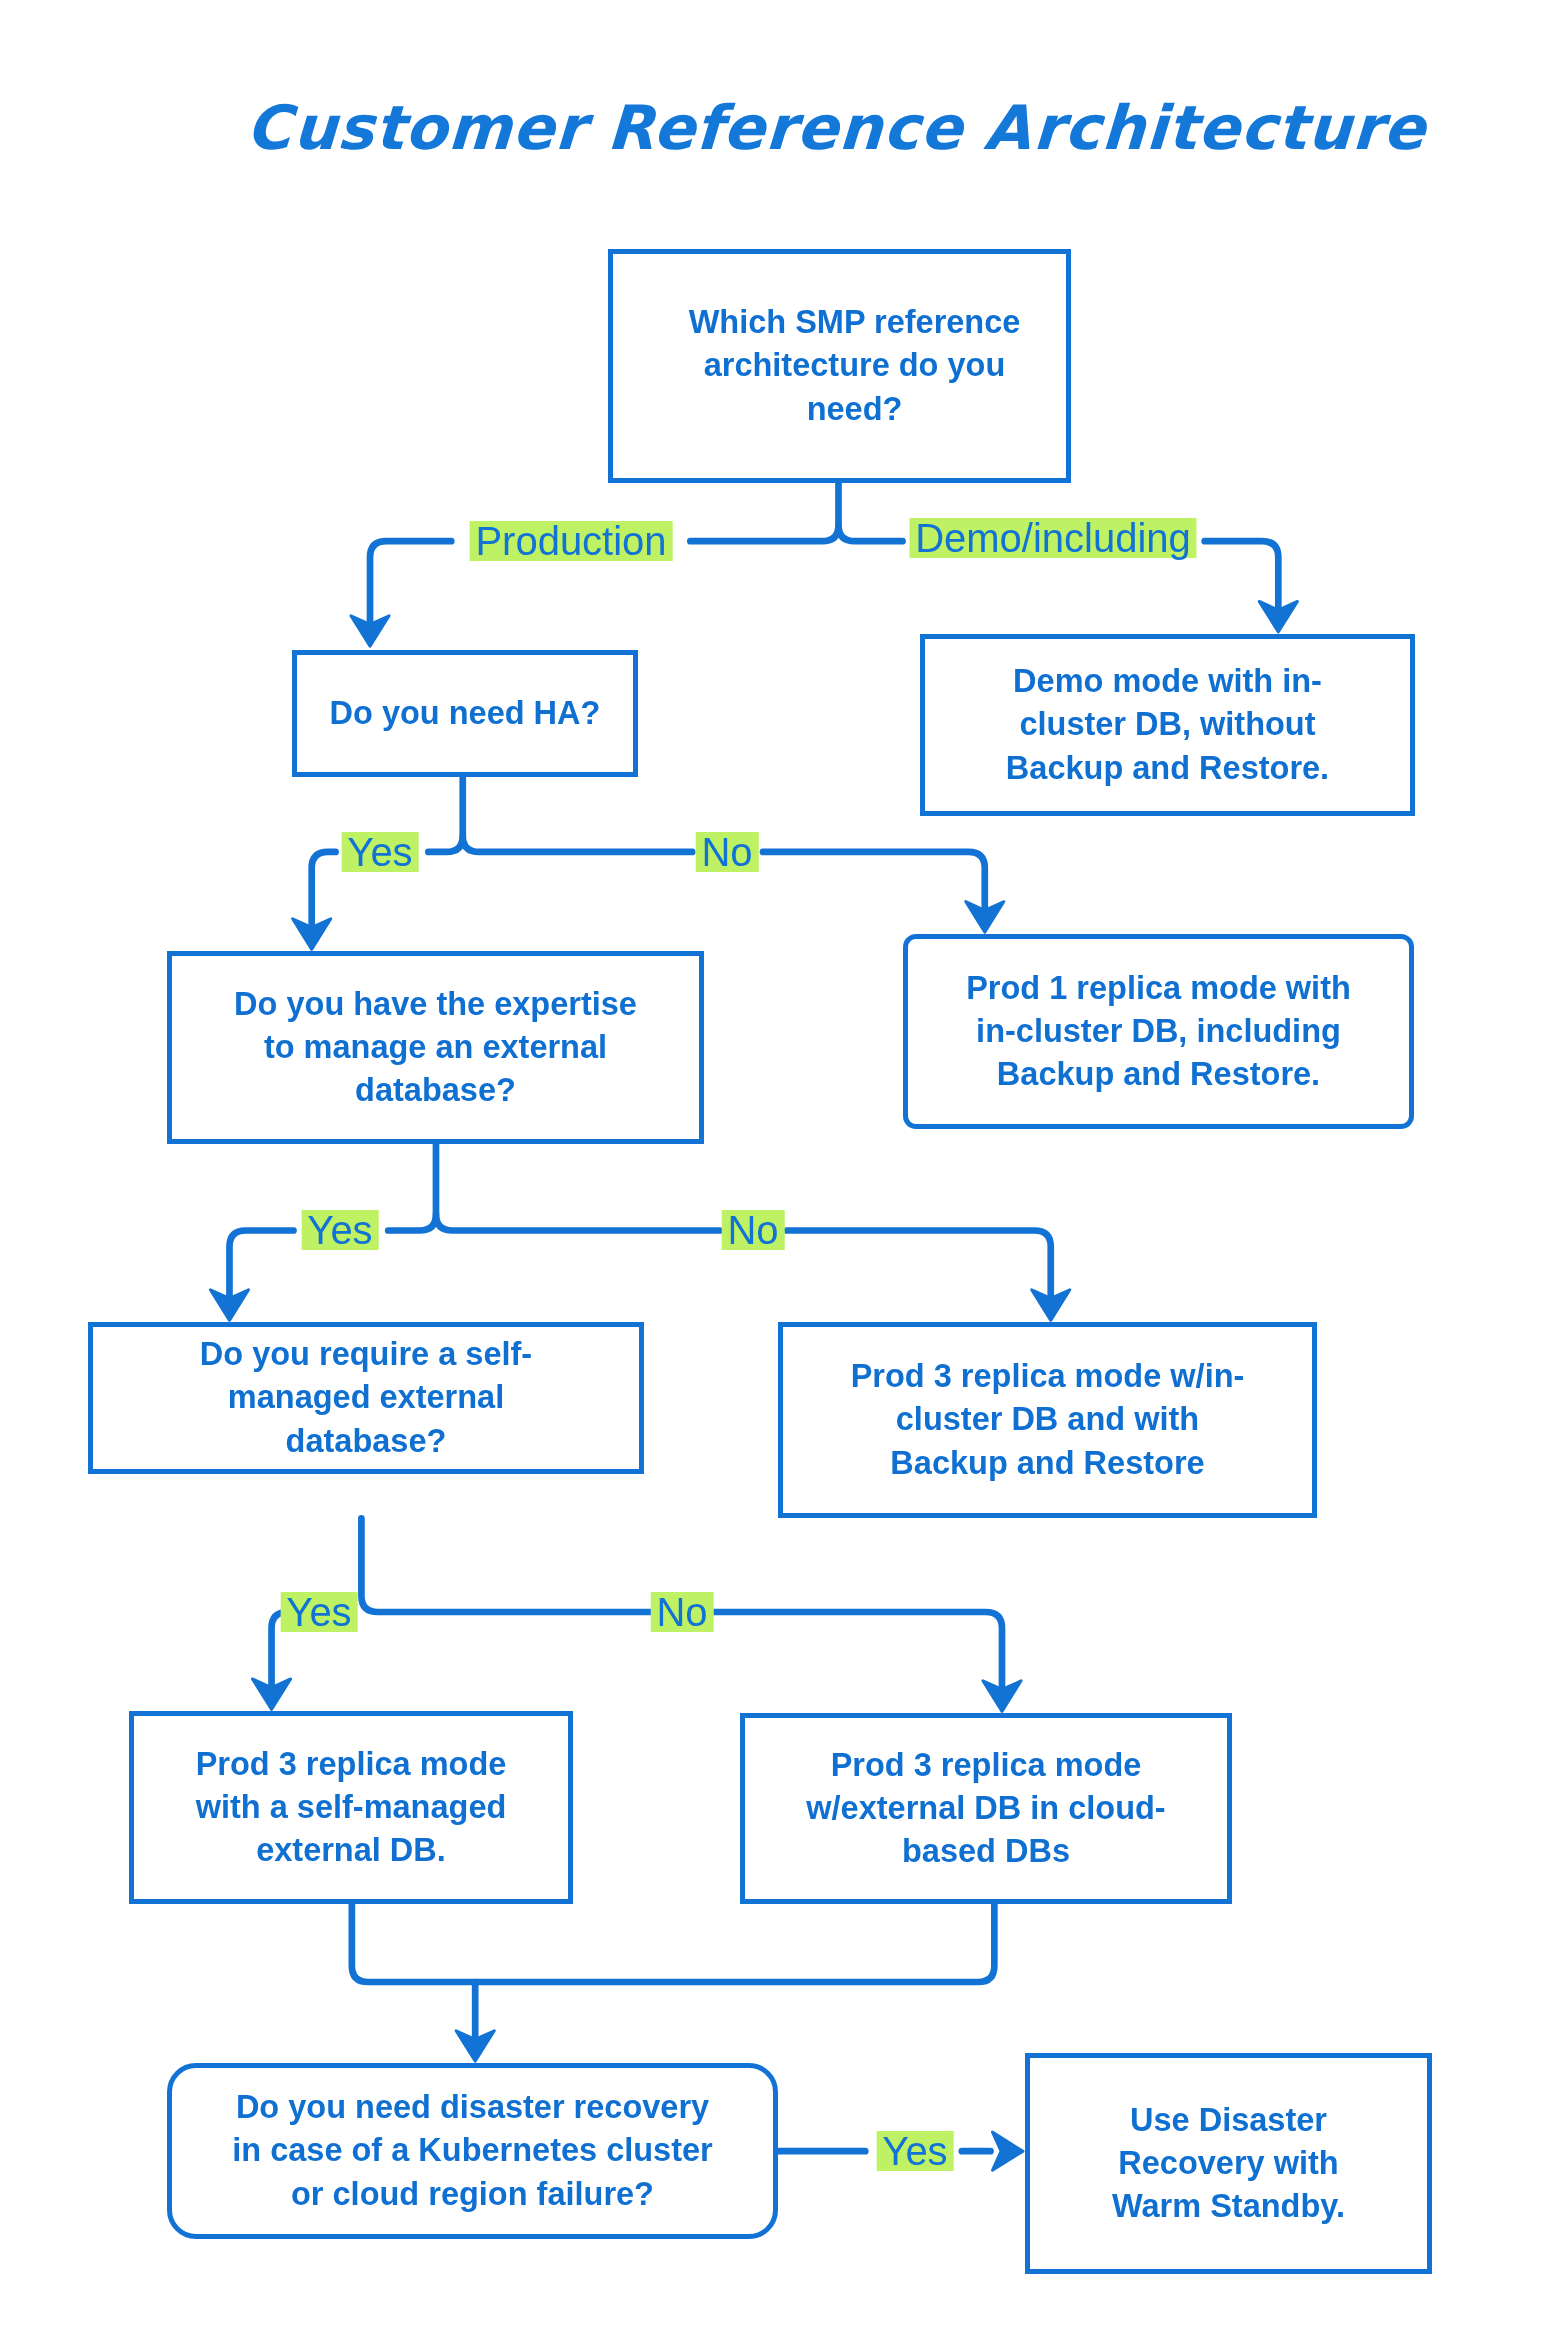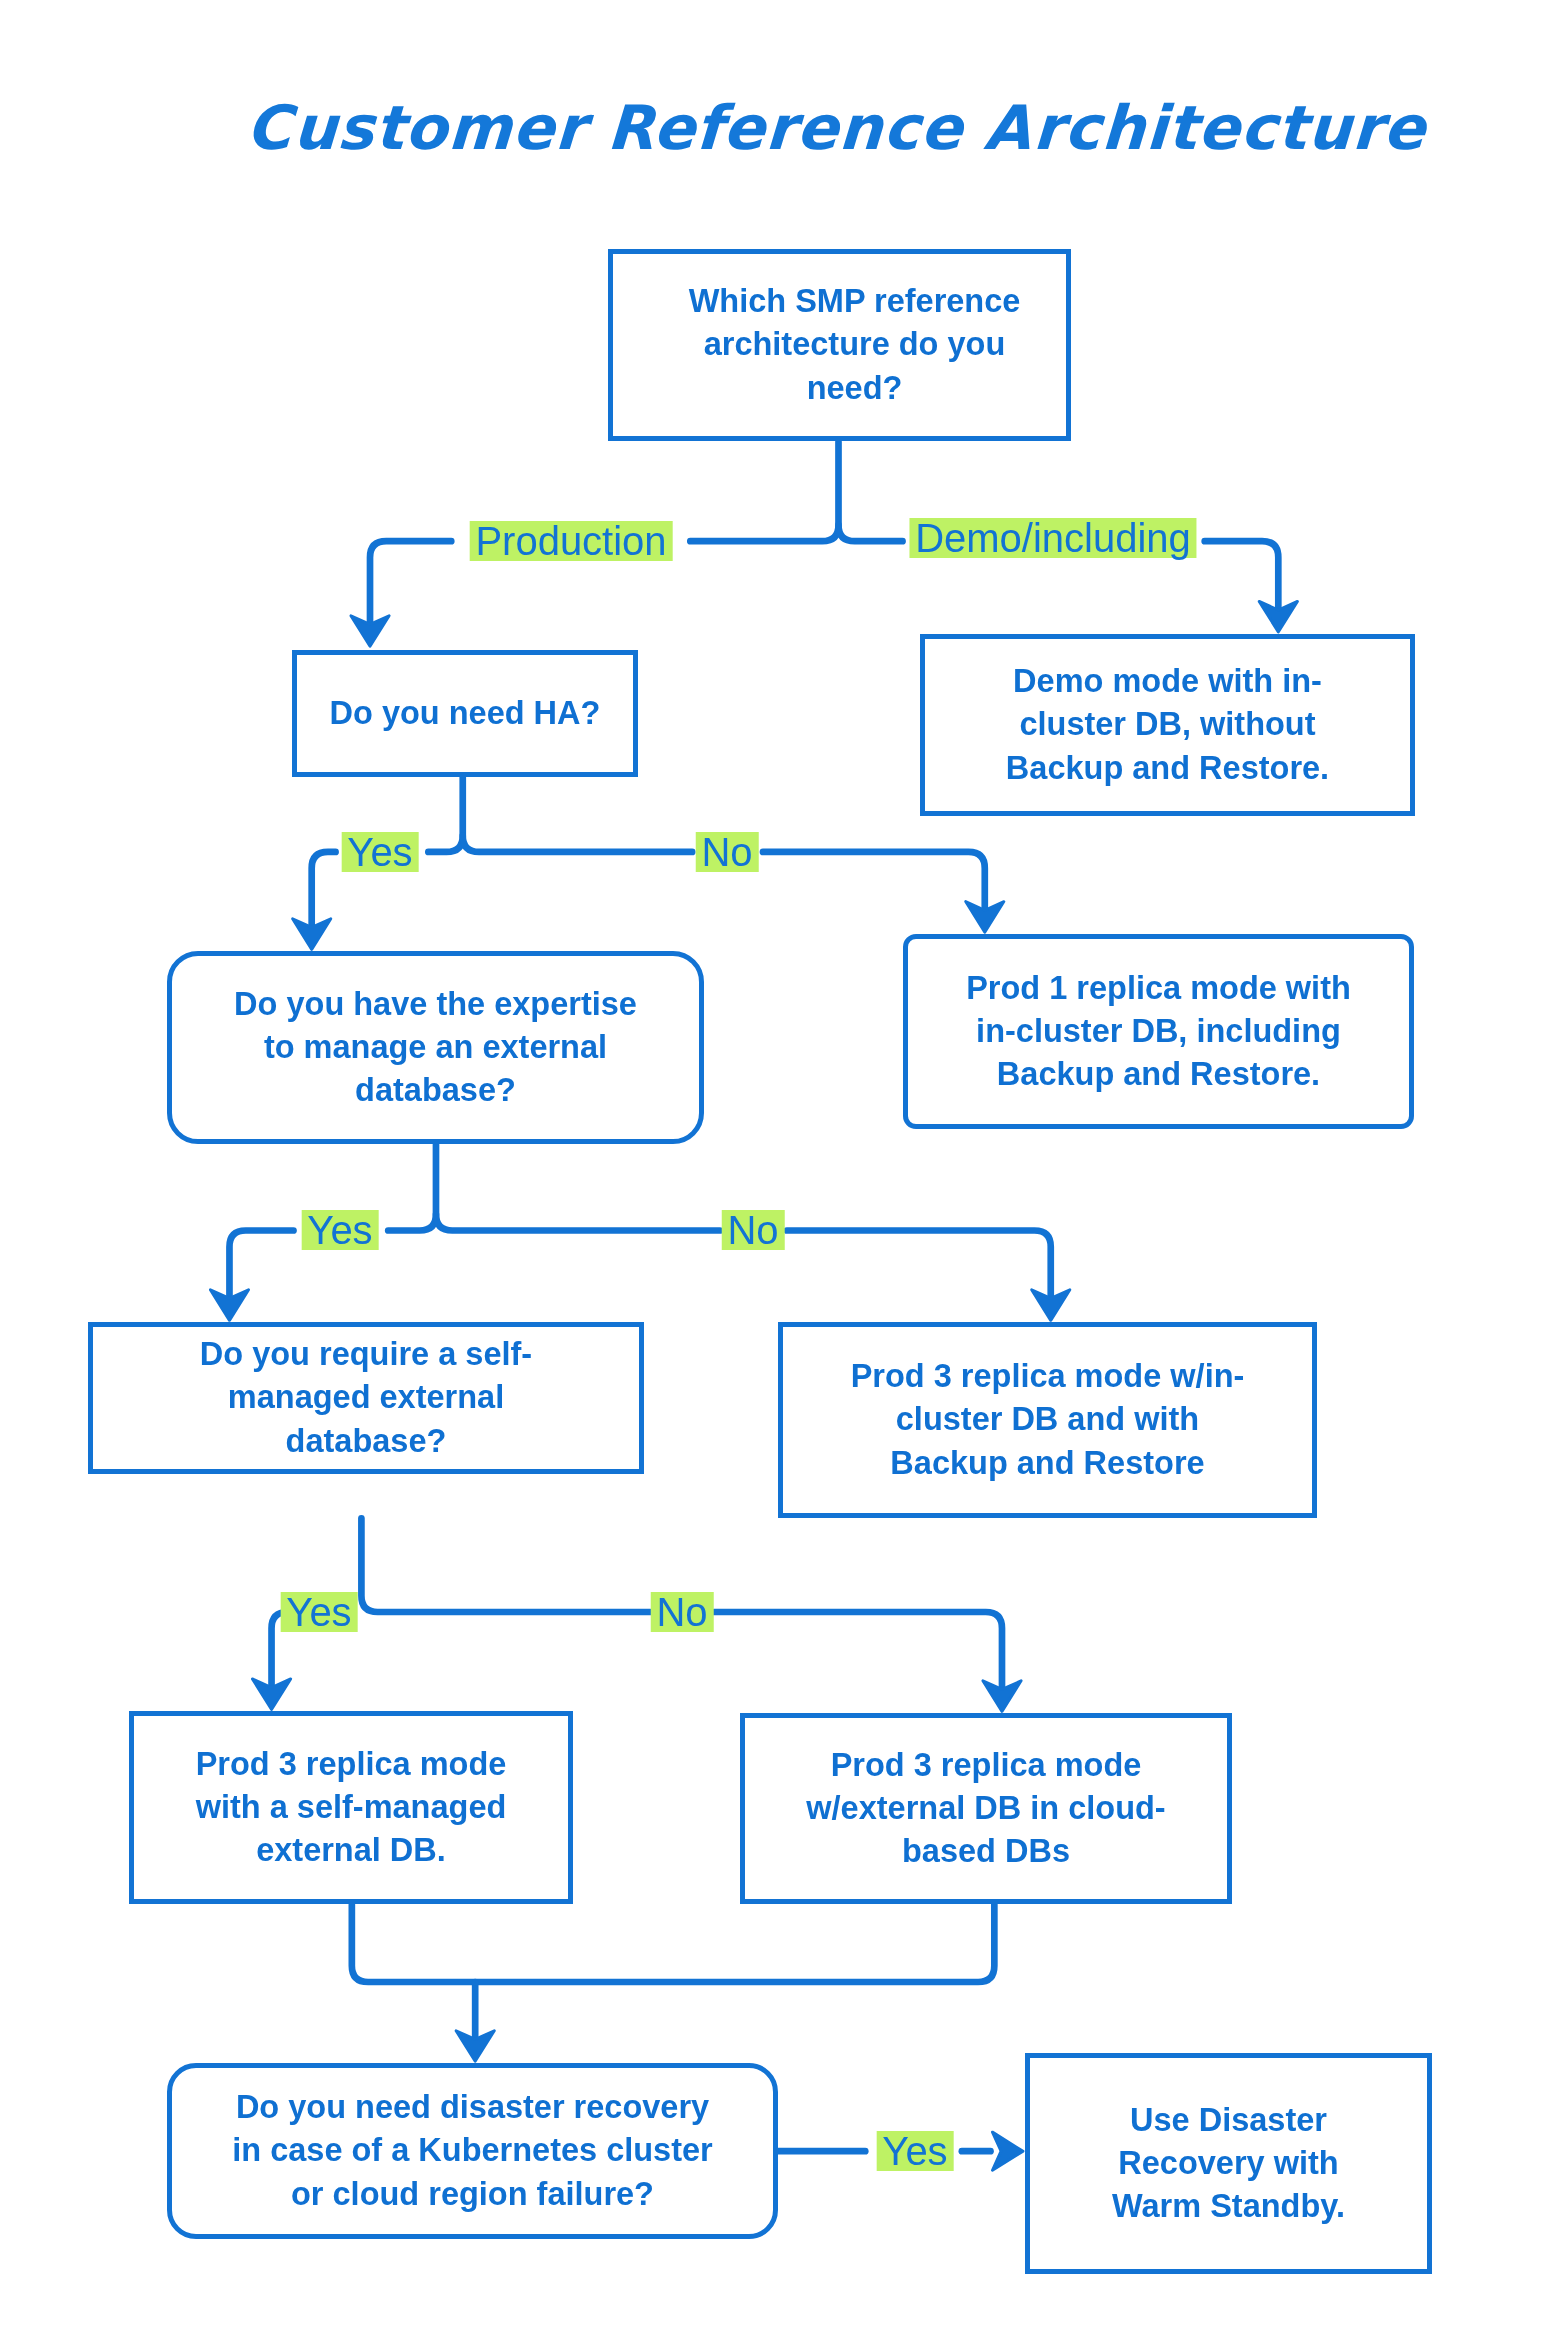--- a/index.html
+++ b/index.html
@@ -94,31 +94,31 @@
       <path class="head" d="M1010,943 L1030,975 L1050,943 L1030,952 Z"></path>
       <path class="head" d="M220,1349 L240,1381 L260,1349 L240,1358 Z"></path>
       <path class="head" d="M1079,1349 L1099,1381 L1119,1349 L1099,1358 Z"></path>
       <path class="head" d="M264,1756 L284,1788 L304,1756 L284,1765 Z"></path>
       <path class="head" d="M1028,1758 L1048,1790 L1068,1758 L1048,1767 Z"></path>
       <path class="head" d="M477,2124 L497,2156 L517,2124 L497,2133 Z"></path>
       <path class="head" d="M1038,2230 L1070,2250 L1038,2270 L1047,2250 Z"></path>
     </g>
   </svg>
 
-  <div class="node" style="left:608px;top:249px;width:463px;height:192px;padding-left:30px;">Which SMP reference
+  <div class="node" style="left:608px;top:249px;width:463px;height:234px;padding-left:30px;">Which SMP reference
 architecture do you
 need?</div>
 
   <div class="node" style="left:292px;top:650px;width:346px;height:127px;">Do you need HA?</div>
 
   <div class="node" style="left:920px;top:634px;width:495px;height:182px;">Demo mode with in-
 cluster DB, without
 Backup and Restore.</div>
 
-  <div class="node" style="left:167px;top:951px;width:537px;height:193px;border-radius:31px;">Do you have the expertise
+  <div class="node" style="left:167px;top:951px;width:537px;height:193px;">Do you have the expertise
 to manage an external
 database?</div>
 
   <div class="node" style="left:903px;top:934px;width:511px;height:195px;border-radius:13px;">Prod 1 replica mode with
 in-cluster DB, including
 Backup and Restore.</div>
 
   <div class="node" style="left:88px;top:1322px;width:556px;height:152px;">Do you require a self-
 managed external
 database?</div>

